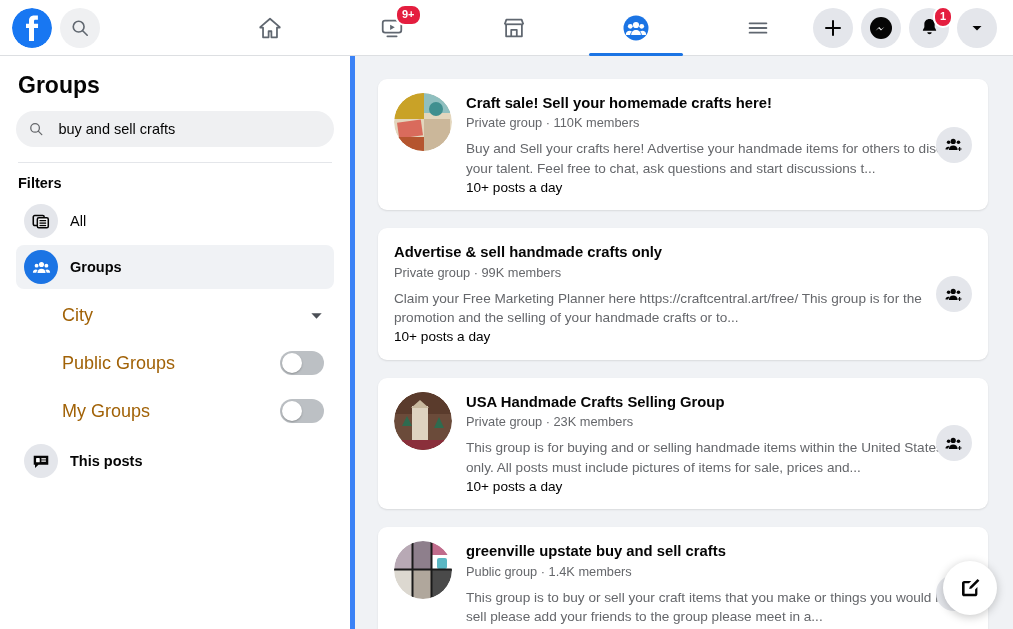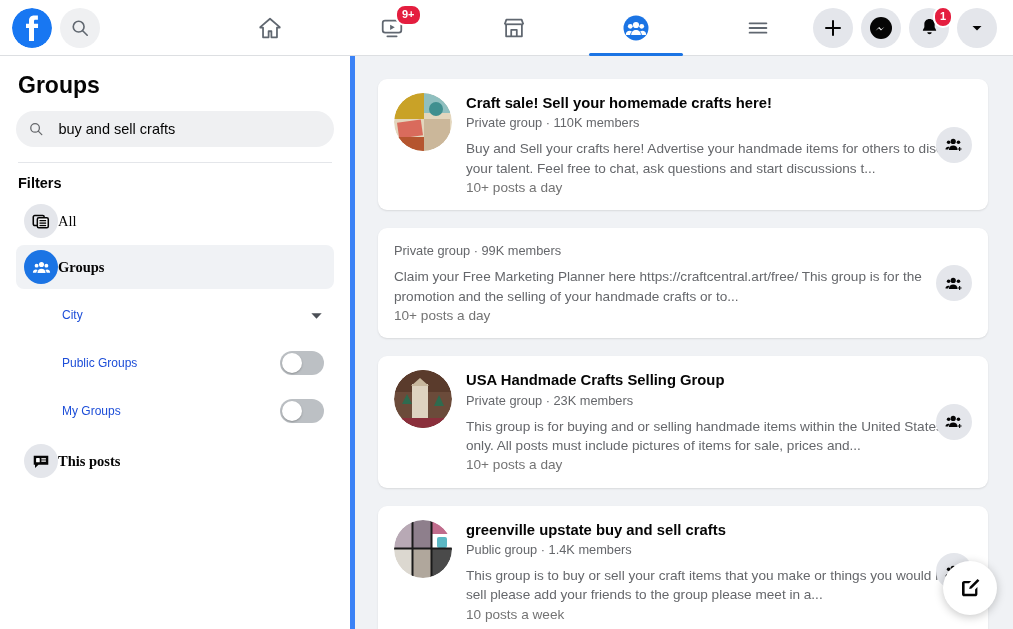--- a/index.html
+++ b/index.html
@@ -69,40 +69,39 @@
   .side-search input {
     border: none; outline: none; background: transparent;
     font-family: "Liberation Sans", sans-serif;
     font-size: 14.5px; color: #050505; width: 100%;
   }
   .side-search input::placeholder { color: #8a8d91; }
   .divider { height: 1px; background: #e4e6ea; margin: 15px 2px 12px 2px; }
   .filters-label { font-size: 14.5px; font-weight: bold; color: #050505; padding: 0 2px 8px 2px; }
 
   .filter-row {
-    display: flex; align-items: center; gap: 0;
+    display: flex; align-items: center; gap: 12px;
     height: 44px; border-radius: 8px; padding: 0 8px;
     margin-bottom: 2px;
-    font-family: Liberation Serif, serif;
   }
   .filter-row.selected { background: #f0f2f5; }
   .ficon {
     width: 34px; height: 34px; border-radius: 50%;
     background: #e4e6eb; display: flex; align-items: center; justify-content: center;
     flex: 0 0 34px;
   }
   .ficon.active { background: #1b74e4; }
   .filter-label { font-size: 14.5px; color: #050505; }
   .filter-row.selected .filter-label { font-weight: bold; }
 
   .sub-row {
     display: flex; align-items: center; justify-content: space-between;
     height: 48px; padding: 0 10px 0 46px;
   }
-  .sub-label { font-size: 12px; color: #1d4ed8; }
+  .sub-label { font-size: 18px; color: #a16207; }
   .toggle {
     width: 44px; height: 24px; border-radius: 12px;
     background: #bcc0c4; position: relative; flex: 0 0 44px;
   }
   .toggle .knob {
     position: absolute; top: 2px; left: 2px;
     width: 20px; height: 20px; border-radius: 50%; background: #fff;
     box-shadow: 0 1px 2px rgba(0,0,0,.25);
   }
 
@@ -129,21 +128,21 @@
   .card-body { flex: 1; min-width: 0; padding-top: 1px; }
   .card-title {
     font-size: 14.8px; font-weight: bold; color: #050505;
     line-height: 1.25; margin-bottom: 3px;
   }
   .card-meta { font-size: 12.8px; color: #65676b; margin-bottom: 9px; }
   .card-desc {
     font-size: 13.6px; color: #65676b; line-height: 1.42;
     max-height: 3.0em; overflow: hidden;
   }
-  .card-posts { font-size: 13.6px; color: #737373; line-height: 1.42; }
+  .card-posts { font-size: 13.6px; color: #000000; line-height: 1.42; }
   .join-btn {
     position: absolute; right: 16px; top: 50%; transform: translateY(-50%);
     width: 36px; height: 36px; border-radius: 50%;
     background: #e4e6eb; display: flex; align-items: center; justify-content: center;
   }
 
   .fab {
     position: absolute; right: 16px; bottom: 14px;
     width: 54px; height: 54px; border-radius: 50%;
     background: #ffffff;
@@ -363,20 +362,21 @@
           <circle cx="4.2" cy="8.4" r="2.1" fill="#050505"></circle>
           <path d="M4.6 16.4c0-2.5 2.1-4.2 4.9-4.2s4.9 1.7 4.9 4.2v.9H4.6v-.9z" fill="#050505"></path>
           <path d="M0.6 16.5c0-1.8 1.3-3 3.1-3 .6 0 1.2.1 1.7.4-.9.8-1.5 1.8-1.7 2.9H.6v-.3z" fill="#050505"></path>
           <path d="M17.6 13.9v1.6h1.6v1.3h-1.6v1.6h-1.3v-1.6h-1.6v-1.3h1.6v-1.6h1.3z" fill="#050505"></path>
         </svg>
       </div>
     </div>
 
     <div class="card">
       <div class="card-body">
+        <div class="card-title">Advertise &amp; sell handmade crafts only</div>
         <div class="card-meta">Private group · 99K members</div>
         <div class="card-desc">Claim your Free Marketing Planner here https://craftcentral.art/free/ This group is for the promotion and the selling of your handmade crafts or to...</div>
         <div class="card-posts">10+ posts a day</div>
       </div>
       <div class="join-btn">
         <svg width="19" height="19" viewBox="0 0 22 22">
           <circle cx="9.5" cy="7.4" r="3" fill="#050505"></circle>
           <circle cx="15.6" cy="8.4" r="2.1" fill="#050505"></circle>
           <circle cx="4.2" cy="8.4" r="2.1" fill="#050505"></circle>
           <path d="M4.6 16.4c0-2.5 2.1-4.2 4.9-4.2s4.9 1.7 4.9 4.2v.9H4.6v-.9z" fill="#050505"></path>

